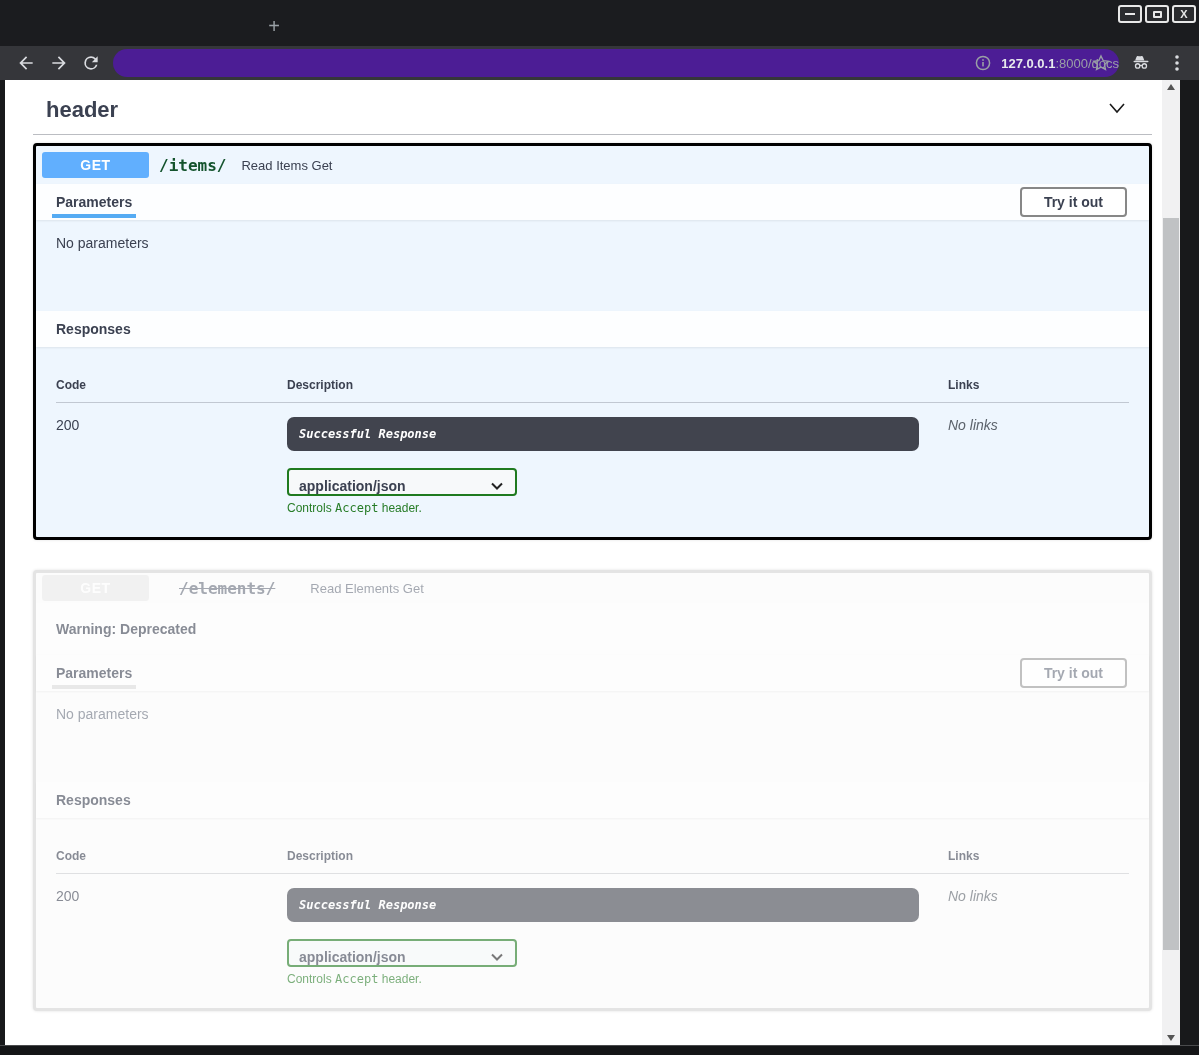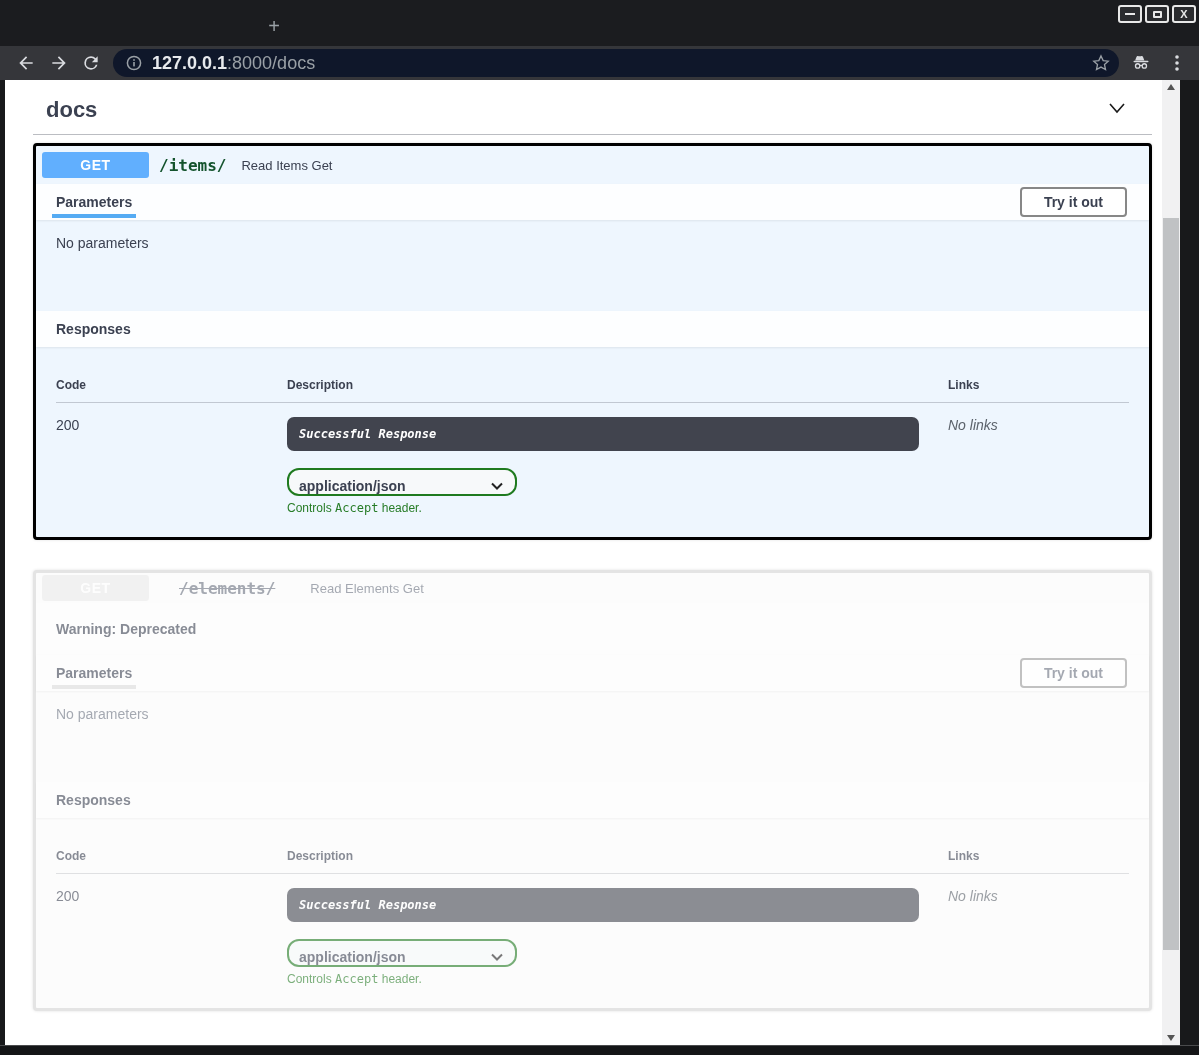--- a/index.html
+++ b/index.html
@@ -18,22 +18,22 @@
   .win-controls { position:absolute; right:3px; top:5px; display:flex; gap:3px; }
   .win-btn { width:24px; height:18px; border:2px solid #e8e8e8; border-radius:3px; background:#2a2b2e;
              display:flex; align-items:center; justify-content:center; color:#e8e8e8;
              font-size:11px; font-weight:bold; line-height:11px; }
   .win-btn .bar { width:10px; height:2px; background:#e8e8e8; }
   .win-btn .box { width:9px; height:7px; border:2px solid #e8e8e8; border-radius:1px; }
 
   .toolbar { position:absolute; left:0; top:46px; width:1199px; height:34px; background:#35363a; }
   .nav-icon { position:absolute; top:7px; width:20px; height:20px; }
   .nav-icon svg { width:20px; height:20px; fill:#dadce0; }
-  .omnibox { position:absolute; left:113px; top:3px; width:1006px; height:28px; background:#0f172a;
-             border-radius:14px; display:flex; align-items:center; color:#e8eaed; font-size:18px; }
+  .omnibox { position:absolute; left:113px; top:3px; width:1006px; height:28px; background:#4c1d95;
+             border-radius:14px; display:flex; align-items:center; color:#e8eaed; font-size:13px;justify-content:flex-end; }
   .info-icon { width:16px; height:16px; margin:0 10px 0 13px; }
   .url-host { color:#e8eaed; font-weight:bold; }
   .url-rest { color:#9aa0a6; }
   .star-icon { position:absolute; right:8px; top:4px; width:20px; height:20px; }
   .star-icon svg { fill:none; stroke:#9aa0a6; stroke-width:1.6; width:20px; height:20px; }
   .incog-icon { position:absolute; left:1131px; top:7px; width:20px; height:20px; }
   .menu-icon { position:absolute; left:1168px; top:7px; width:18px; height:20px; text-align:center; }
   .menu-icon svg { width:18px; height:20px; fill:#dadce0; }
 
   
@@ -90,21 +90,21 @@
   .resp-table { width:100%; }
   .resp-head { display:grid; grid-template-columns:231px 661px 1fr; padding:11px 0 10px 0;
                border-bottom:1px solid rgba(59,65,81,.25); }
   .resp-head div { font-size:12px; font-weight:bold; color:#3b4151; }
   .resp-row { display:grid; grid-template-columns:231px 661px 1fr; padding-top:14px; }
   .resp-code { font-size:14px; color:#3b4151; }
   .resp-box { width:632px; height:34px; background:#41444e; border-radius:7px; display:flex; align-items:center;
               padding-left:12px; }
   .resp-box span { color:#ffffff; font-family:"DejaVu Sans Mono", monospace; font-size:12px;
                    font-weight:bold; font-style:italic; }
-  .media-select { margin-top:17px; width:230px; height:28px; border:2px solid #1f7a1f; border-radius:12px;
+  .media-select { margin-top:17px; width:230px; height:28px; border:2px solid #1f7a1f; border-radius:4px;
                   background:#f7f9fa; display:flex; align-items:center; justify-content:space-between;
                   padding:8px 12px 0 10px; }
   .media-select .val { font-size:14px; font-weight:bold; color:#3b4151; }
   .media-select svg { width:12px; height:8px; stroke:#222; stroke-width:2; fill:none; }
   .accept-note { margin-top:5px; font-size:12px; color:#277c27; }
   .accept-note code { font-family:"DejaVu Sans Mono", monospace; font-size:12px; }
   .resp-links { font-size:14px; font-style:italic; color:#5b626b; }
   .block-gap { height:22px; }
 </style>
 </head>
@@ -168,21 +168,21 @@
         <circle cx="9" cy="10" r="1.8"></circle>
         <circle cx="9" cy="16" r="1.8"></circle>
       </svg>
   </span>
 </div>
 
 <div class="content">
   <div class="swagger">
 
     <div class="tag-row">
-      <span class="tag-title">docs</span>
+      <span class="tag-title">header</span>
       <span class="tag-chevron">
         <svg viewBox="0 0 22 22">
             <polyline points="4,7 11,15 18,7"></polyline>
           </svg>
       </span>
     </div>
     <hr class="tag-divider">
 
     <div class="opblock">
       <div class="op-inner">

